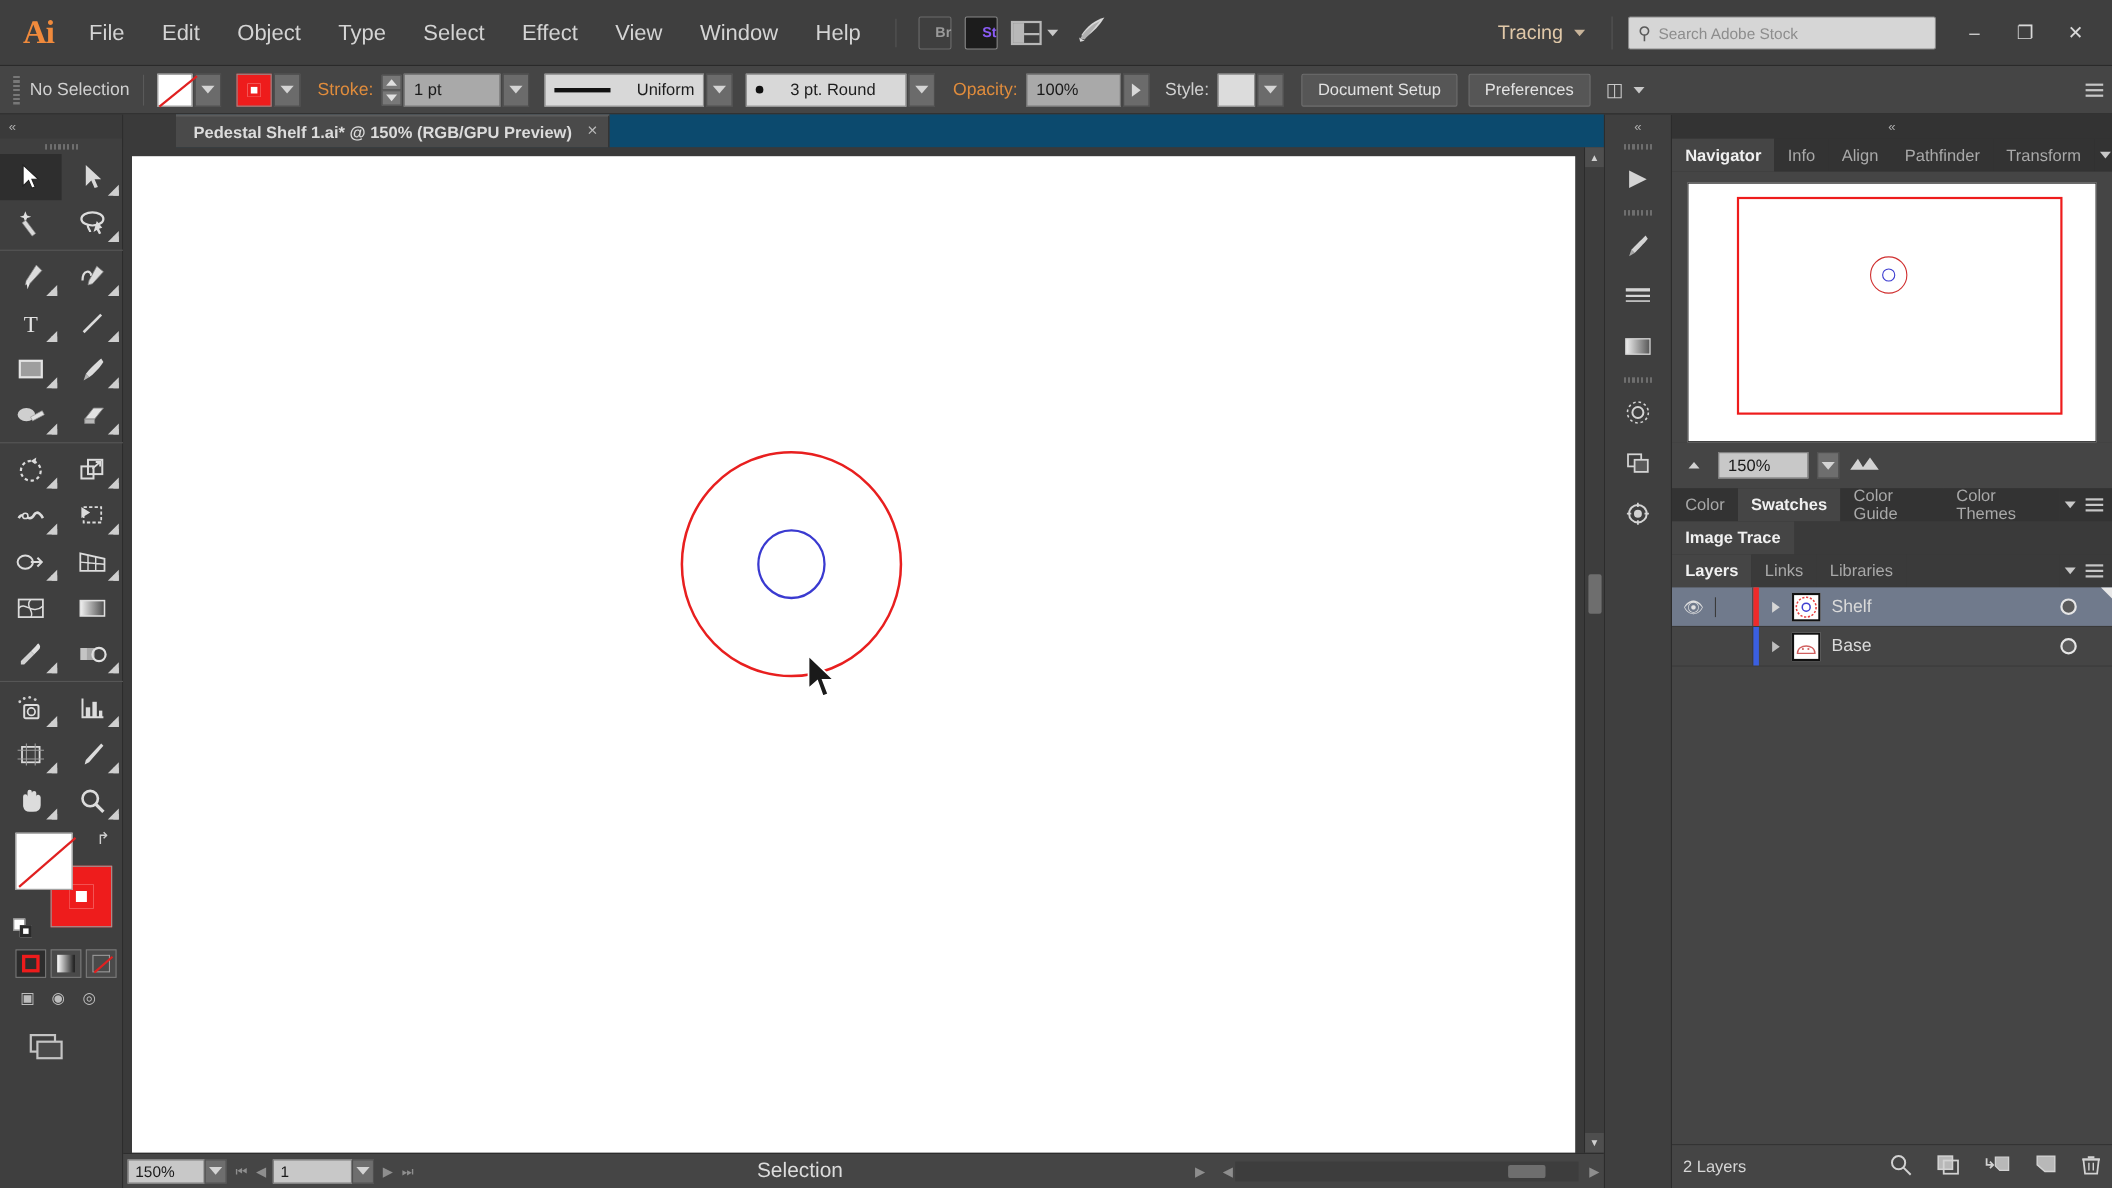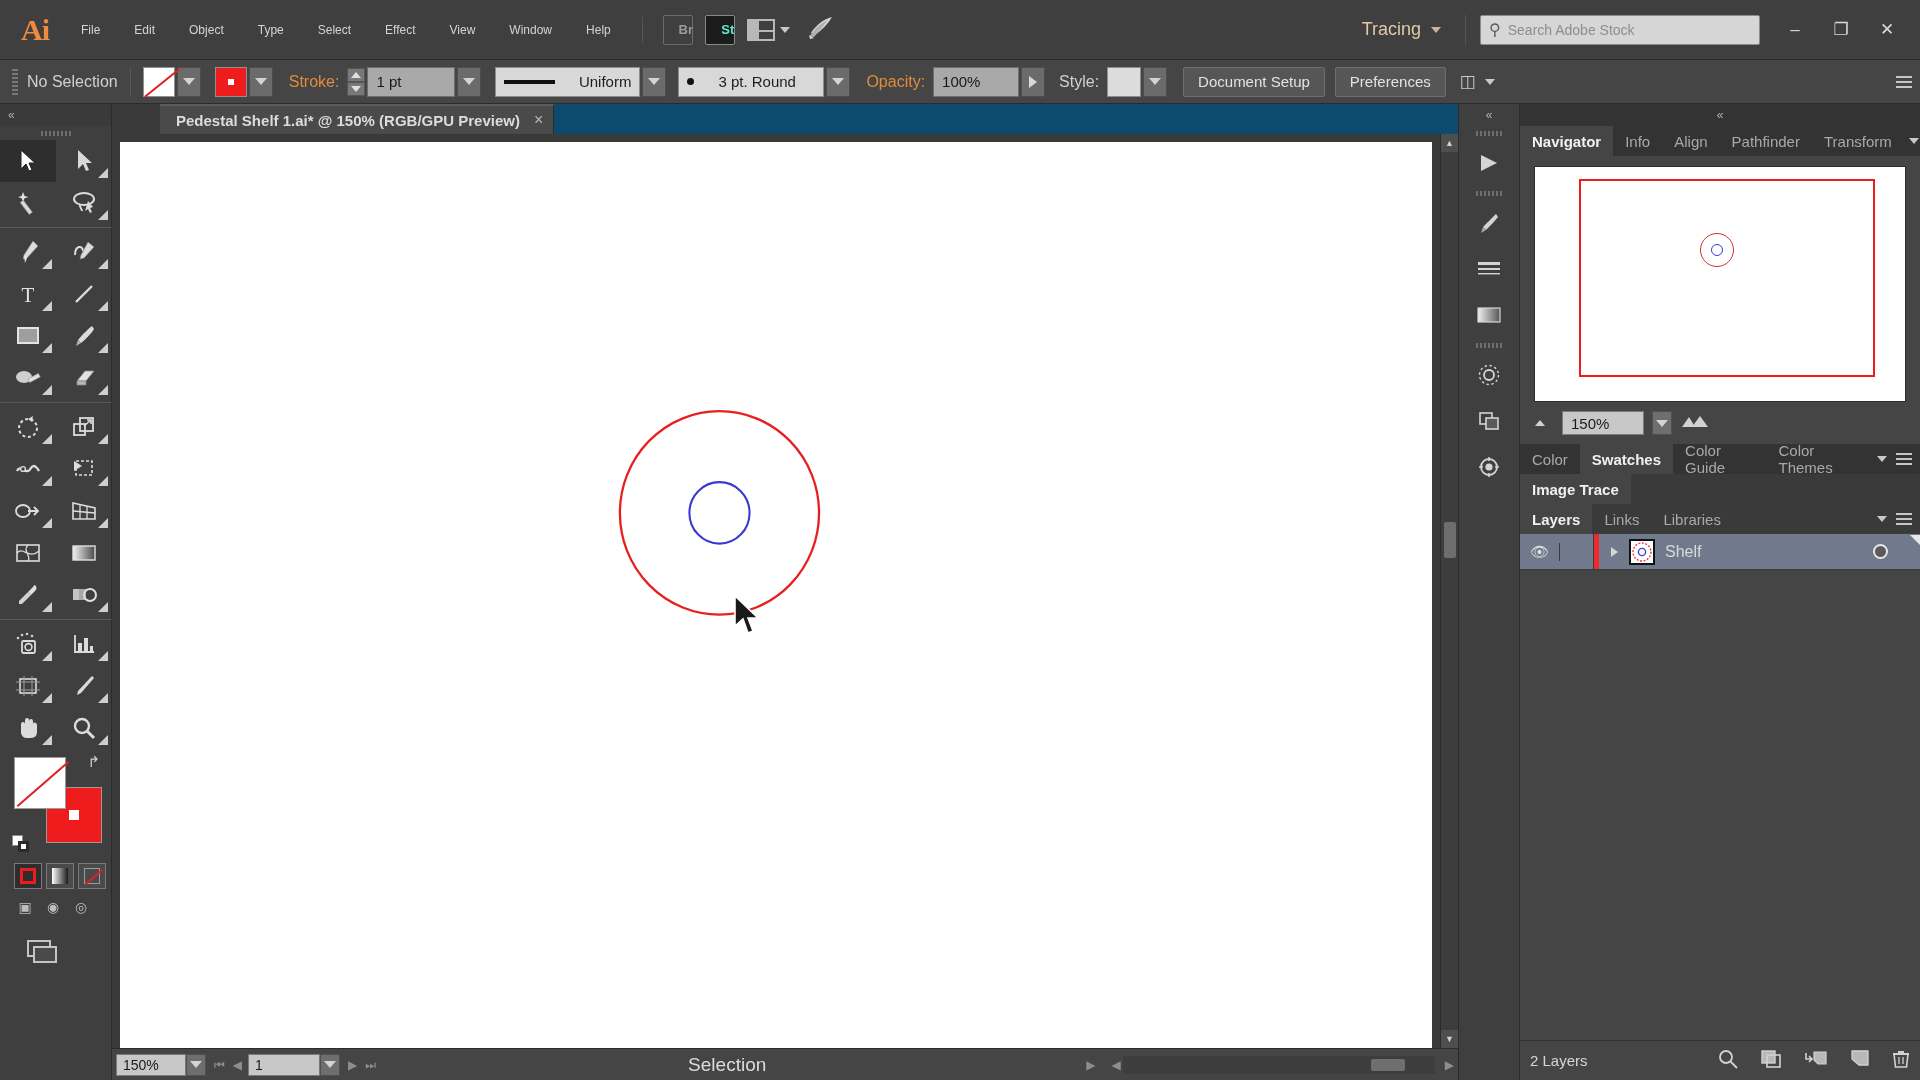--- a/index.html
+++ b/index.html
@@ -24,30 +24,30 @@
     flex: 0 0 60px; position: relative;
   }
   .ai-logo {
     width: 58px; height: 44px; margin-left: 6px;
     display: flex; align-items: center; justify-content: center;
     color: #f08a3c; font-size: 30px; font-weight: bold;
     font-family: "Liberation Serif", serif; letter-spacing: -1px;
   }
   .menu-item {
     padding: 0 17px; height: 44px; line-height: 44px;
-    color: #d4d4d4; font-size: 12px; cursor: default;
+    color: #d4d4d4; font-size: 20px; cursor: default;
   }
   .mb-sep { width: 1px; height: 26px; background: #555; margin: 0 14px; }
   .mini-btn {
     width: 30px; height: 30px; margin: 0 6px;
     display: flex; align-items: center; justify-content: center;
     font-size: 13px; font-weight: bold; color: #9a9a9a;
     border: 1px solid #6c6c6c; border-radius: 2px; padding-left: 16px;
   }
-  .mini-btn.st { background: #1c1c1c; color: #5eead4; border-color: #888; }
+  .mini-btn.st { background: #1c1c1c; color: #8b5cf6; border-color: #888; }
   .arrange-btn { display: flex; align-items: center; margin: 0 6px; }
   .arrange-ico {
     width: 28px; height: 22px; border: 2px solid #b8b8b8; position: relative;
   }
   .arrange-ico::before {
     content:""; position:absolute; left:0; top:0; bottom:0; width:10px; background:#b8b8b8;
   }
   .arrange-ico::after {
     content:""; position:absolute; left:10px; top:9px; right:0; height:2px; background:#b8b8b8;
   }
@@ -884,20 +884,40 @@
                 <div class="lr-target">
                     <span class="tgt-ring"></span>
                   </div>
                 <div class="lr-sel-sq">
                   <svg width="14" height="34" viewBox="0 0 14 34">
                       <path d="M14 2 L14 12 L4 2 Z" fill="#e8e8e8"></path>
                     </svg>
                 </div>
               </div>
 
+              <div class="layerrow">
+                <div class="lr-eye"></div>
+                <div class="lr-lock"></div>
+                <div class="lr-color" style="background:#3a5fe0;"></div>
+                <div class="lr-arrow">
+                    <span class="tri-rt" style="border-left-color:#bdbdbd;border-top-width:5px;border-bottom-width:5px;border-left-width:7px;"></span>
+                  </div>
+                <div class="lr-thumb">
+                  <svg width="22" height="22" viewBox="0 0 22 22">
+                      <path d="M3 17 C3 8 19 8 19 17 Z" fill="#fff" stroke="#d06060" stroke-width="1.2"></path>
+                      <circle cx="8" cy="13" r="1" fill="#d06060"></circle>
+                      <circle cx="13" cy="13" r="1" fill="#d06060"></circle>
+                    </svg>
+                </div>
+                <div class="lr-name">Base</div>
+                <div class="lr-target">
+                    <span class="tgt-ring"></span>
+                  </div>
+                <div class="lr-sel-sq"></div>
+              </div>
 
             </div>
 
             <div class="layerfooter">
               <span>2 Layers</span>
               <span class="lf-icons">
                 <span>
                   <svg width="20" height="20" viewBox="0 0 20 20">
                       <circle cx="8" cy="8" r="6" fill="none" stroke="#d2d2d2" stroke-width="1.8"></circle>
                       <line x1="12" y1="12" x2="19" y2="19" stroke="#d2d2d2" stroke-width="1.8"></line>

